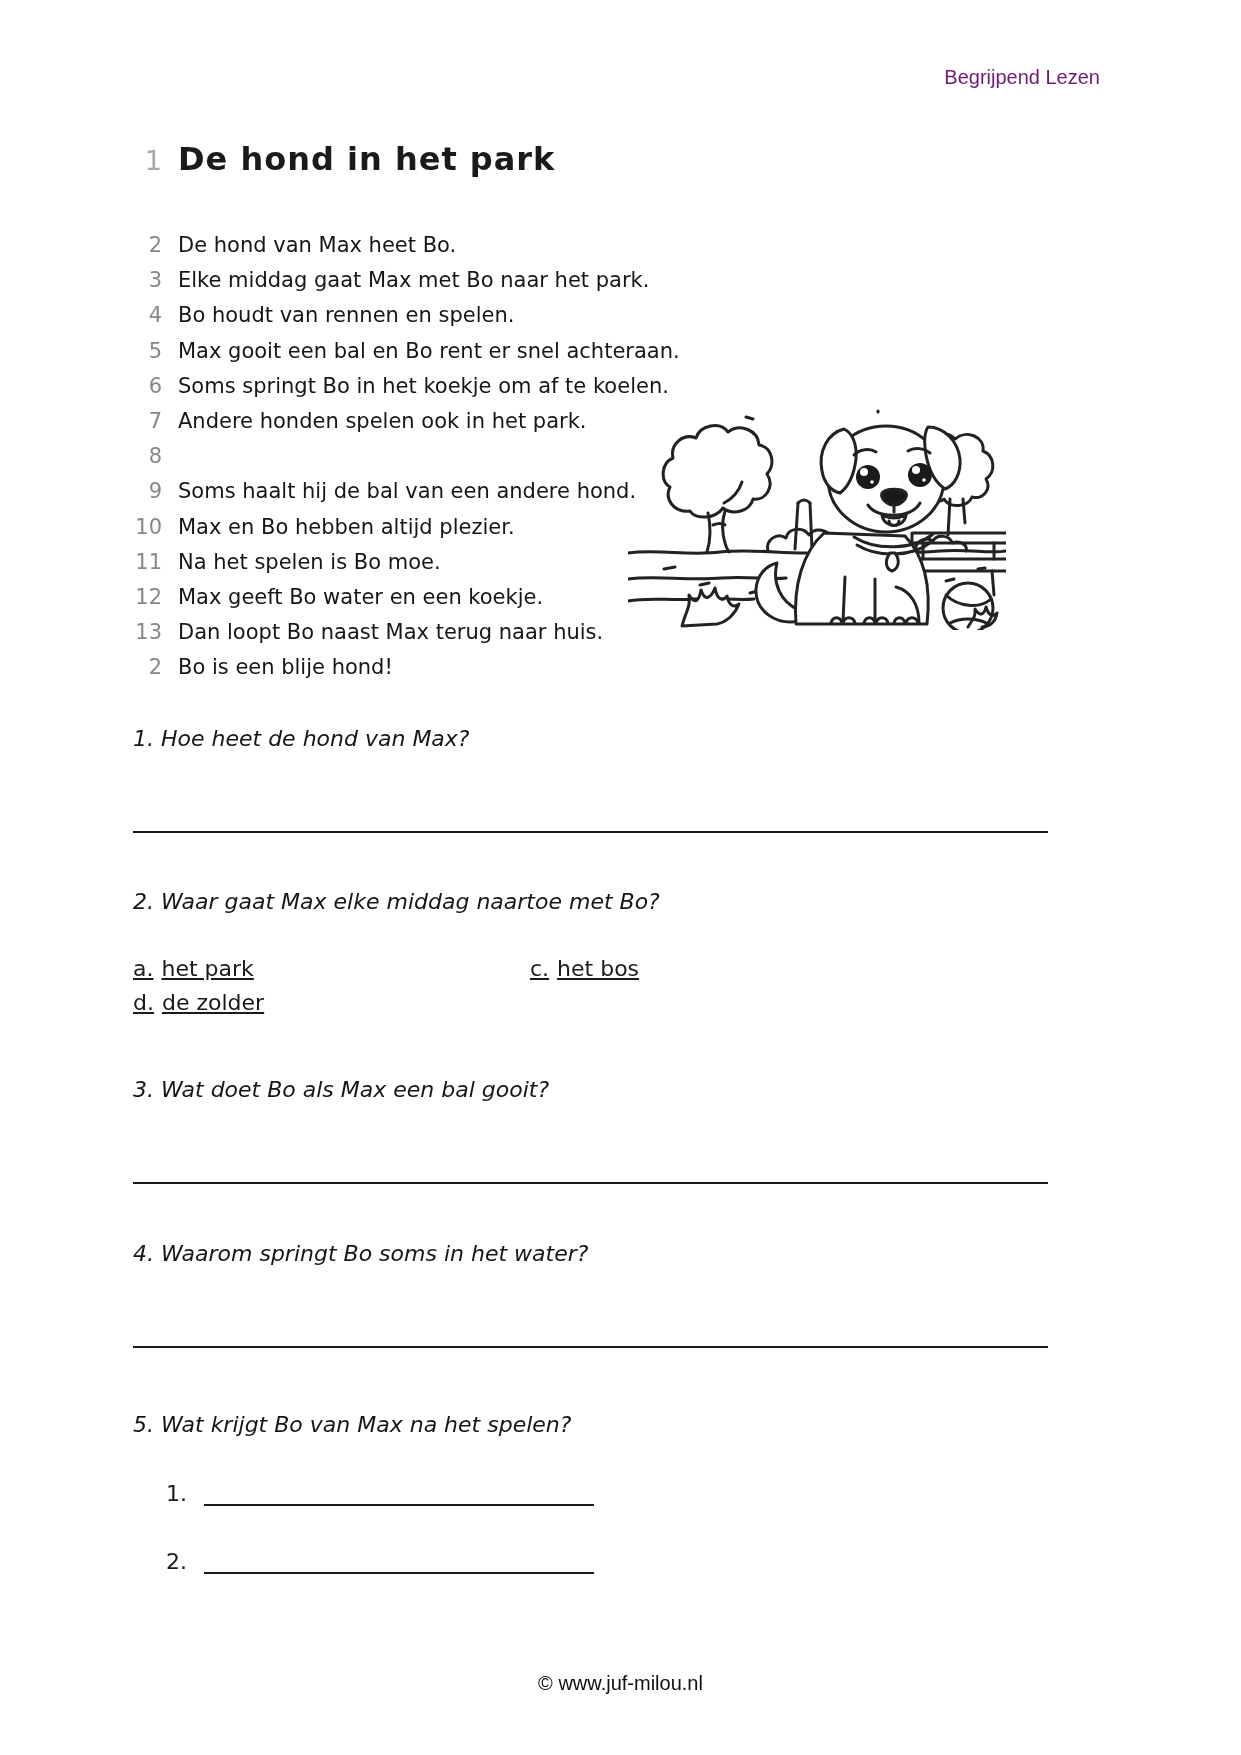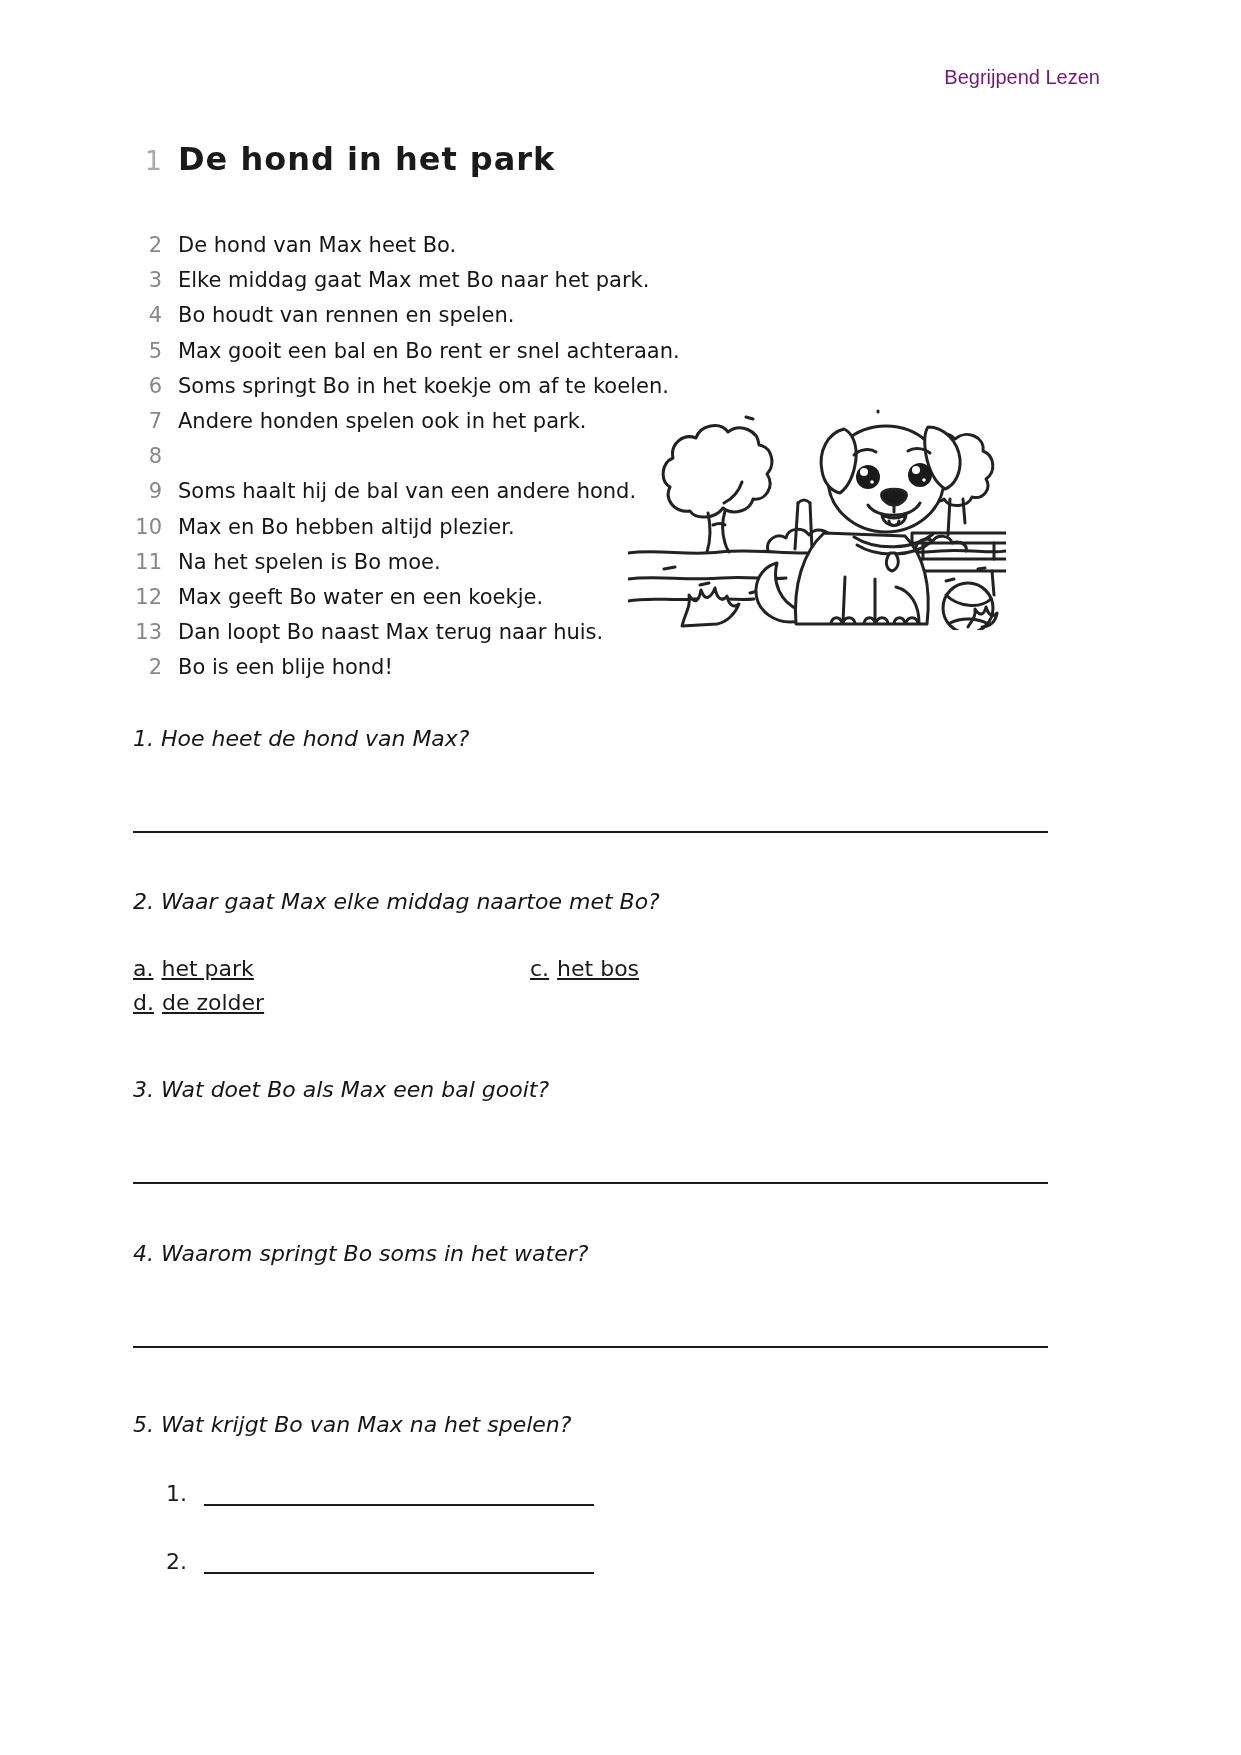--- a/index.html
+++ b/index.html
@@ -290,14 +290,15 @@
 
   <div class="slot" style="left:166px; top:1480px">
     <span class="slot-num">1.</span>
     <span class="slot-line"></span>
   </div>
   <div class="slot" style="left:166px; top:1548px">
     <span class="slot-num">2.</span>
     <span class="slot-line"></span>
   </div>
 
+  <div class="footer">© www.juf-milou.nl</div>
 
 </div>
 
 </body></html>

